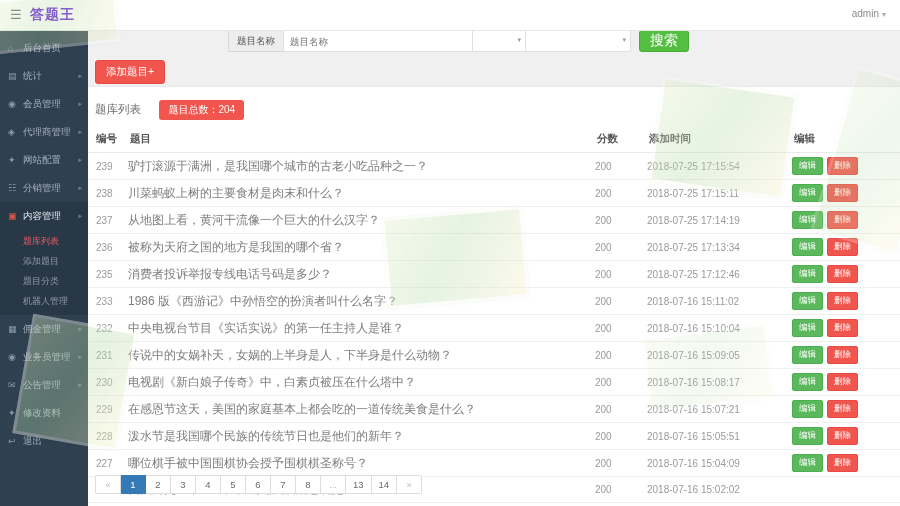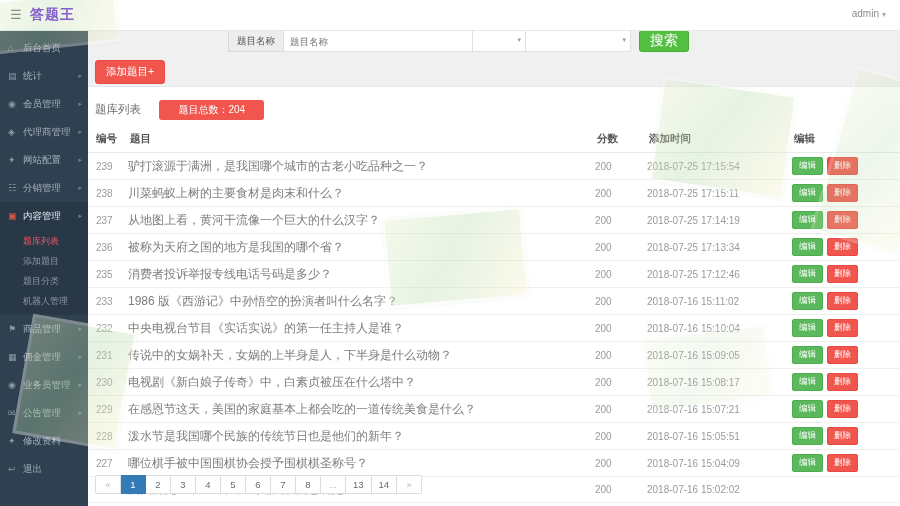--- a/index.html
+++ b/index.html
@@ -34,21 +34,21 @@
   .sr-select.narrow{width:52px;}
   .sr-select.wide{width:104px;}
   .sr-select .sel-caret{position:absolute;right:4px;top:5px;font-size:7px;color:#999;}
   .sr-btn{margin-left:8px;background:#53bf40;border:1px solid #47ad35;color:#fff;font-size:14px;padding:0 10px;border-radius:3px;cursor:pointer;font-family:inherit;}
 
   .add-btn{position:absolute;left:7px;top:30px;background:#f0564e;border:1px solid #e64a42;color:#fff;font-size:10.5px;padding:4px 10px;border-radius:3px;cursor:pointer;font-family:inherit;}
 
   .panel{position:absolute;left:0;right:0;top:56px;bottom:0;background:#fff;border-top:1px solid #e7eaec;}
   .panel-head{padding:12px 0 2px 7px;}
   .panel-title{font-size:11.5px;color:#6a6a6a;}
-  .panel-badge{display:inline-block;margin-left:14px;background:#f0564e;color:#fff;font-size:10px;padding:3px 19px;border-radius:3px;}
+  .panel-badge{display:inline-block;margin-left:14px;background:#f0564e;color:#fff;font-size:10px;padding:3px 9px;border-radius:3px;}
 
   table.qt{width:100%;border-collapse:collapse;table-layout:fixed;margin-top:4px;}
   table.qt th{font-size:10.5px;color:#565656;font-weight:bold;text-align:left;padding:6px 4px;border-bottom:1px solid #e7eaec;}
   table.qt td{font-size:10px;color:#9a9a9a;padding:4px 2px;border-bottom:1px solid #efefef;white-space:nowrap;overflow:hidden;}
   table.qt td.q{color:#7d7d7d;font-size:12px;}
   col.c-id{width:38px;} col.c-score{width:52px;} col.c-time{width:145px;} col.c-act{width:110px;}
   .pad-l{padding-left:8px !important;}
   .btn-edit{background:#5cb85c;border:1px solid #4cae4c;color:#fff;font-size:8.5px;padding:2px 6px;border-radius:2px;cursor:pointer;margin-right:4px;font-family:inherit;}
   .btn-del{background:#f0564e;border:1px solid #e64a42;color:#fff;font-size:8.5px;padding:2px 6px;border-radius:2px;cursor:pointer;font-family:inherit;}
 
@@ -91,21 +91,20 @@
         <div class="side-item"><span class="s-icon">◈</span><span class="s-label">代理商管理</span><span class="s-caret">▸</span></div>
         <div class="side-item"><span class="s-icon">✦</span><span class="s-label">网站配置</span><span class="s-caret">▸</span></div>
         <div class="side-item"><span class="s-icon">☷</span><span class="s-label">分销管理</span><span class="s-caret">▸</span></div>
         <div class="side-item active"><span class="s-icon">▣</span><span class="s-label">内容管理</span><span class="s-caret">▸</span></div>
         <div class="side-sub">
           <div class="sub-item active">题库列表</div>
           <div class="sub-item">添加题目</div>
           <div class="sub-item">题目分类</div>
           <div class="sub-item">机器人管理</div>
         </div>
-        <div class="side-item"><span class="s-icon">⚑</span><span class="s-label">商品管理</span><span class="s-caret">▸</span></div>
         <div class="side-item"><span class="s-icon">▦</span><span class="s-label">佣金管理</span><span class="s-caret">▸</span></div>
         <div class="side-item"><span class="s-icon">◉</span><span class="s-label">业务员管理</span><span class="s-caret">▸</span></div>
         <div class="side-item"><span class="s-icon">✉</span><span class="s-label">公告管理</span><span class="s-caret">▸</span></div>
         <div class="side-item"><span class="s-icon">✦</span><span class="s-label">修改资料</span></div>
         <div class="side-item"><span class="s-icon">↩</span><span class="s-label">退出</span></div>
       </nav>
   </aside>
 
   <main class="content">
 

